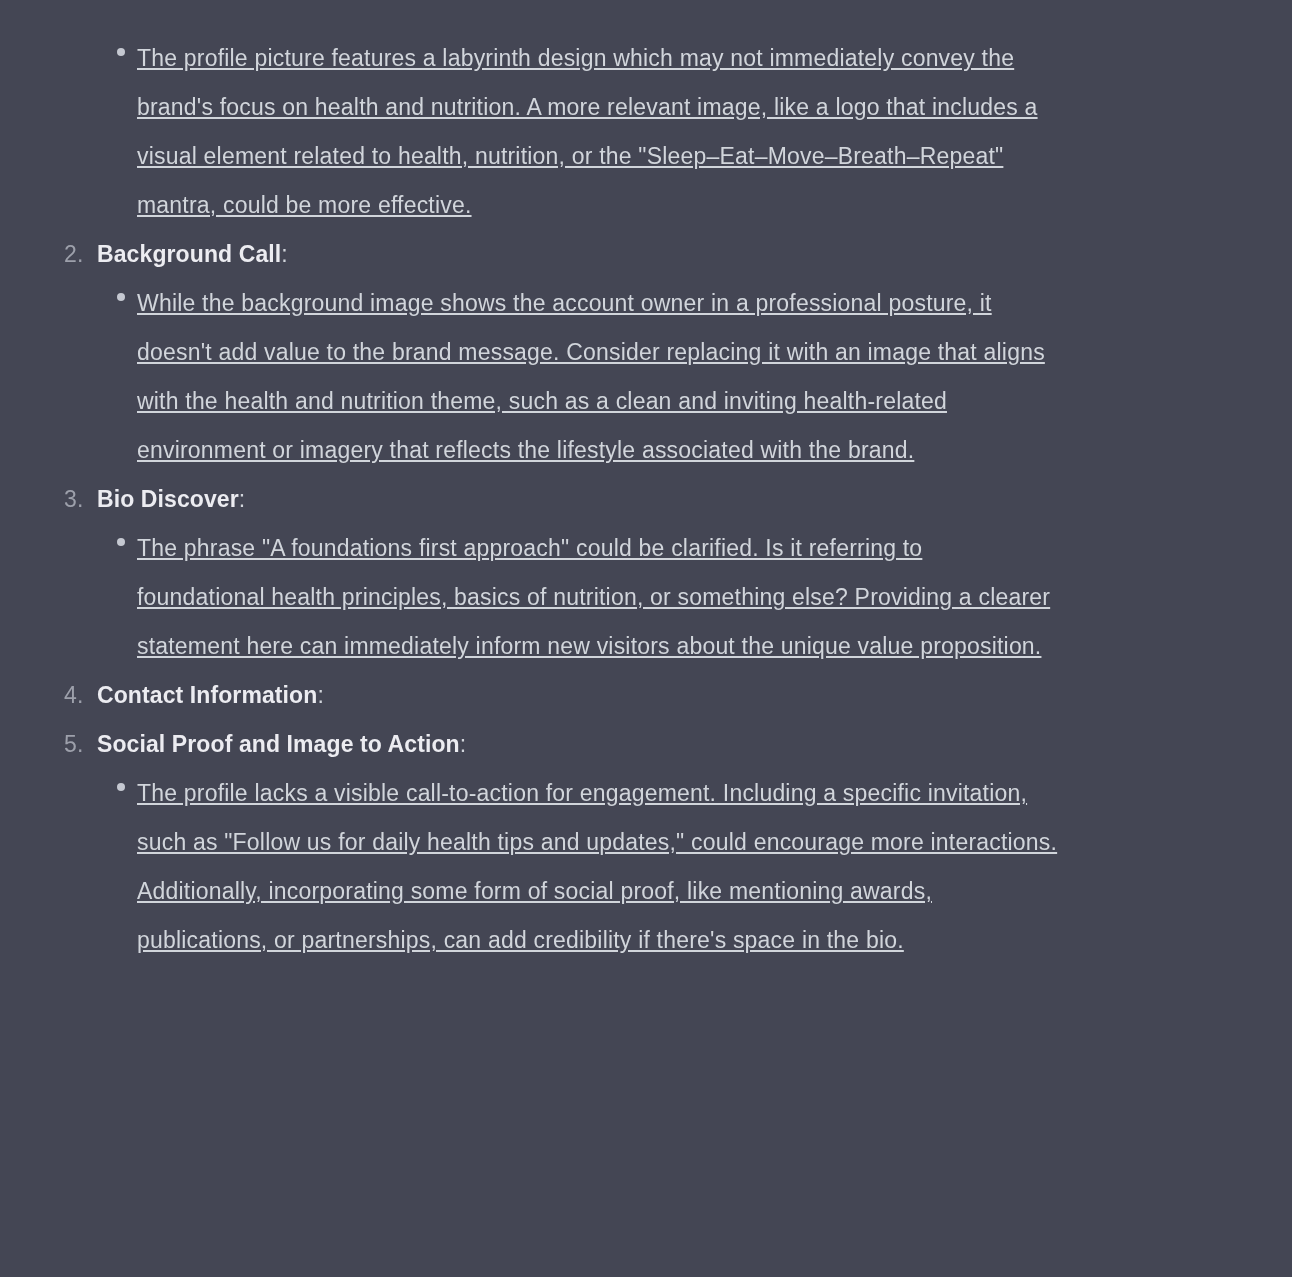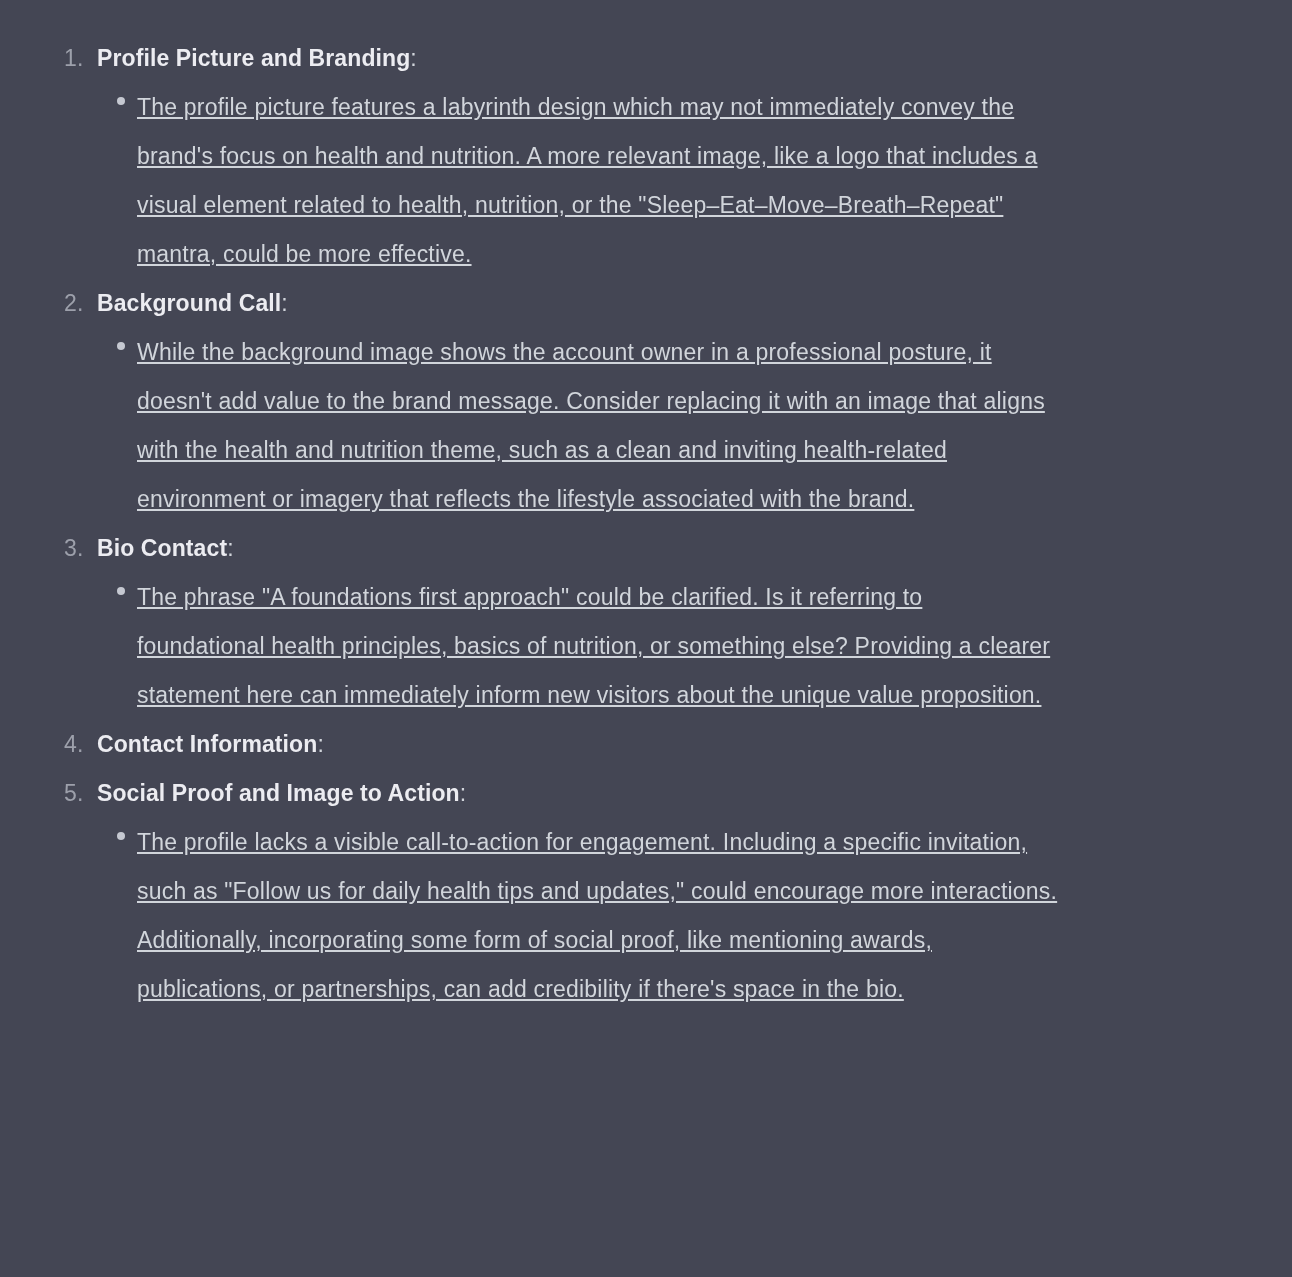--- a/index.html
+++ b/index.html
@@ -71,23 +71,20 @@
     white-space: pre-line;
     text-decoration: underline;
   }
 </style>
 </head>
 <body>
 
 <div class="message">
   <ol class="feedback-list" id="feedback-list">
   <li class="item">
-    <div class="item-heading">
-      <span class="num">1.</span><span class="title">Profile Picture and Branding</span><span class="colon">:</span>
-    </div>
     <ul class="bullets">
   <li class="bullet">
     <span class="dot"></span>
     <span class="btext">The profile picture features a labyrinth design which may not immediately convey the
 brand's focus on health and nutrition. A more relevant image, like a logo that includes a
 visual element related to health, nutrition, or the "Sleep–Eat–Move–Breath–Repeat"
 mantra, could be more effective.</span>
   </li>
 </ul>
   </li>
@@ -102,21 +99,21 @@
     <span class="btext">While the background image shows the account owner in a professional posture, it
 doesn't add value to the brand message. Consider replacing it with an image that aligns
 with the health and nutrition theme, such as a clean and inviting health-related
 environment or imagery that reflects the lifestyle associated with the brand.</span>
   </li>
 </ul>
   </li>
 
   <li class="item">
     <div class="item-heading">
-      <span class="num">3.</span><span class="title">Bio Contact</span><span class="colon">:</span>
+      <span class="num">3.</span><span class="title">Bio Discover</span><span class="colon">:</span>
     </div>
     <ul class="bullets">
   <li class="bullet">
     <span class="dot"></span>
     <span class="btext">The phrase "A foundations first approach" could be clarified. Is it referring to
 foundational health principles, basics of nutrition, or something else? Providing a clearer
 statement here can immediately inform new visitors about the unique value proposition.</span>
   </li>
 
 </ul>

